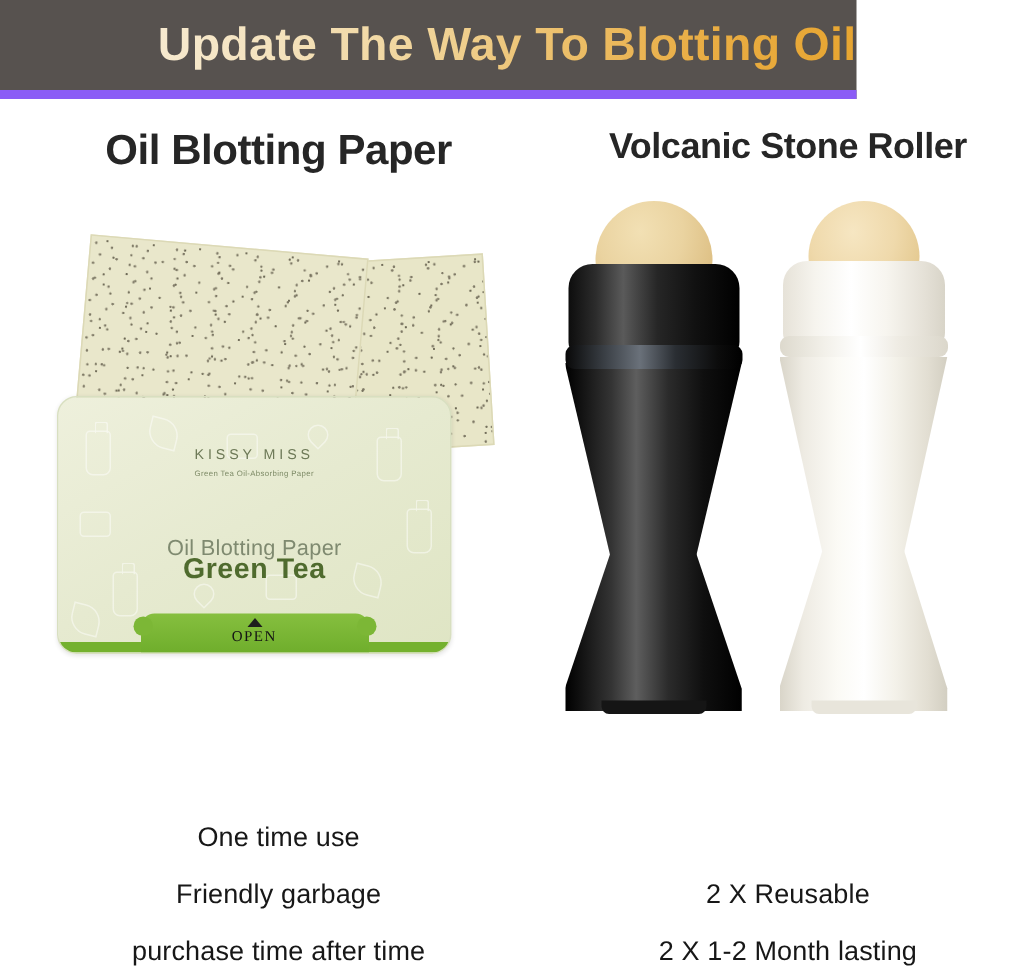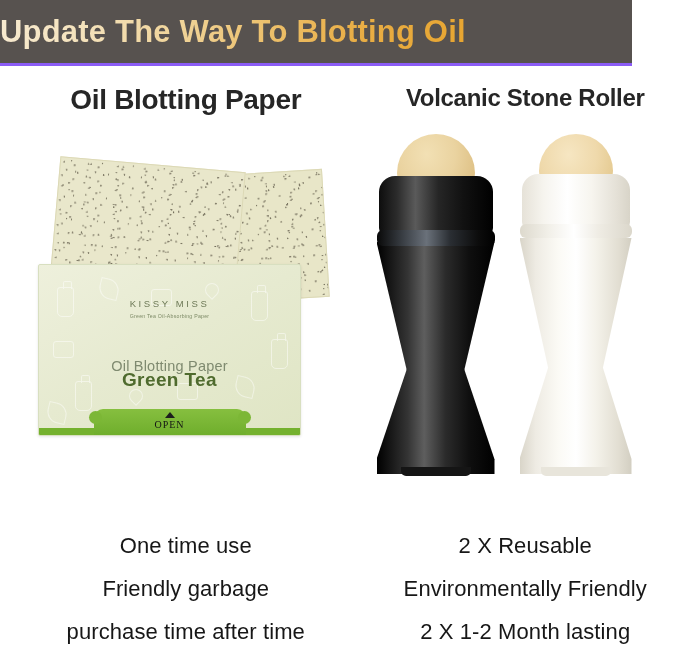--- a/index.html
+++ b/index.html
@@ -9,24 +9,24 @@
     width:679px; height:651px;
     background:#ffffff;
     font-family:"Liberation Sans", sans-serif;
     overflow:hidden;
     position:relative;
   }
 
   
   .header-bar {
     position:absolute; left:0; top:0;
-    width:632px; height:66px;
+    width:571px; height:66px;
     background:#57524f;
-    display:flex; align-items:center; justify-content:flex-start;
-    border-bottom:3px solid #8b5cf6;
+    display:flex; align-items:center; justify-content:flex-end;
+    border-bottom:6px solid #8b5cf6;
   }
   .header-title {
     font-size:31px;
     font-weight:bold;
     letter-spacing:0.2px;
     white-space:nowrap;
     background:linear-gradient(100deg,
         #f7ead0 0%, #f4e2bc 18%, #f0d49a 38%,
         #ecbf6a 58%, #e9ae46 76%, #e7a530 100%);
     -webkit-background-clip:text;
@@ -106,21 +106,21 @@
     background:#e9e7cb;
   }
 
   
   .paper-box {
     position:absolute;
     left:22px; top:148px;
     width:263px; height:172px;
     background:linear-gradient(150deg,#eef0dc 0%, #e6ead0 48%, #dfe5c4 100%);
     border:1px solid #d8dfc0;
-    border-radius:2px;
+    border-radius:13px;
     overflow:hidden;
     box-shadow:0 1px 3px rgba(0,0,0,0.10);
   }
   
   .box-pattern {
     position:absolute; inset:0;
     opacity:0.55;
   }
   .wm {
     position:absolute;
@@ -333,21 +333,21 @@
 
   
   .bullets {
     position:absolute;
     left:0; right:0; bottom:6px;
     display:flex; flex-direction:column;
     align-items:center;
     gap:17px;
   }
   .bullet {
-    font-size:22px;
+    font-size:18px;
     color:#171717;
     white-space:nowrap;
     letter-spacing:0.1px;
   }
 </style>
 </head>
 <body>
 
 <div class="header-bar">
   <div class="header-title">Update The Way To Blotting Oil</div>
@@ -423,18 +423,17 @@
         <div class="ring"></div>
         <div class="body-top"></div>
         <div class="body-bot"></div>
         <div class="foot"></div>
       </div>
 
     </div>
 
     <div class="bullets">
       <div class="bullet">2 X Reusable</div>
-      <div class="bullet">Environmentally Friendly</div>
       <div class="bullet">2 X 1-2 Month lasting</div>
     </div>
   </div>
 
 </div>
 
 </body></html>

